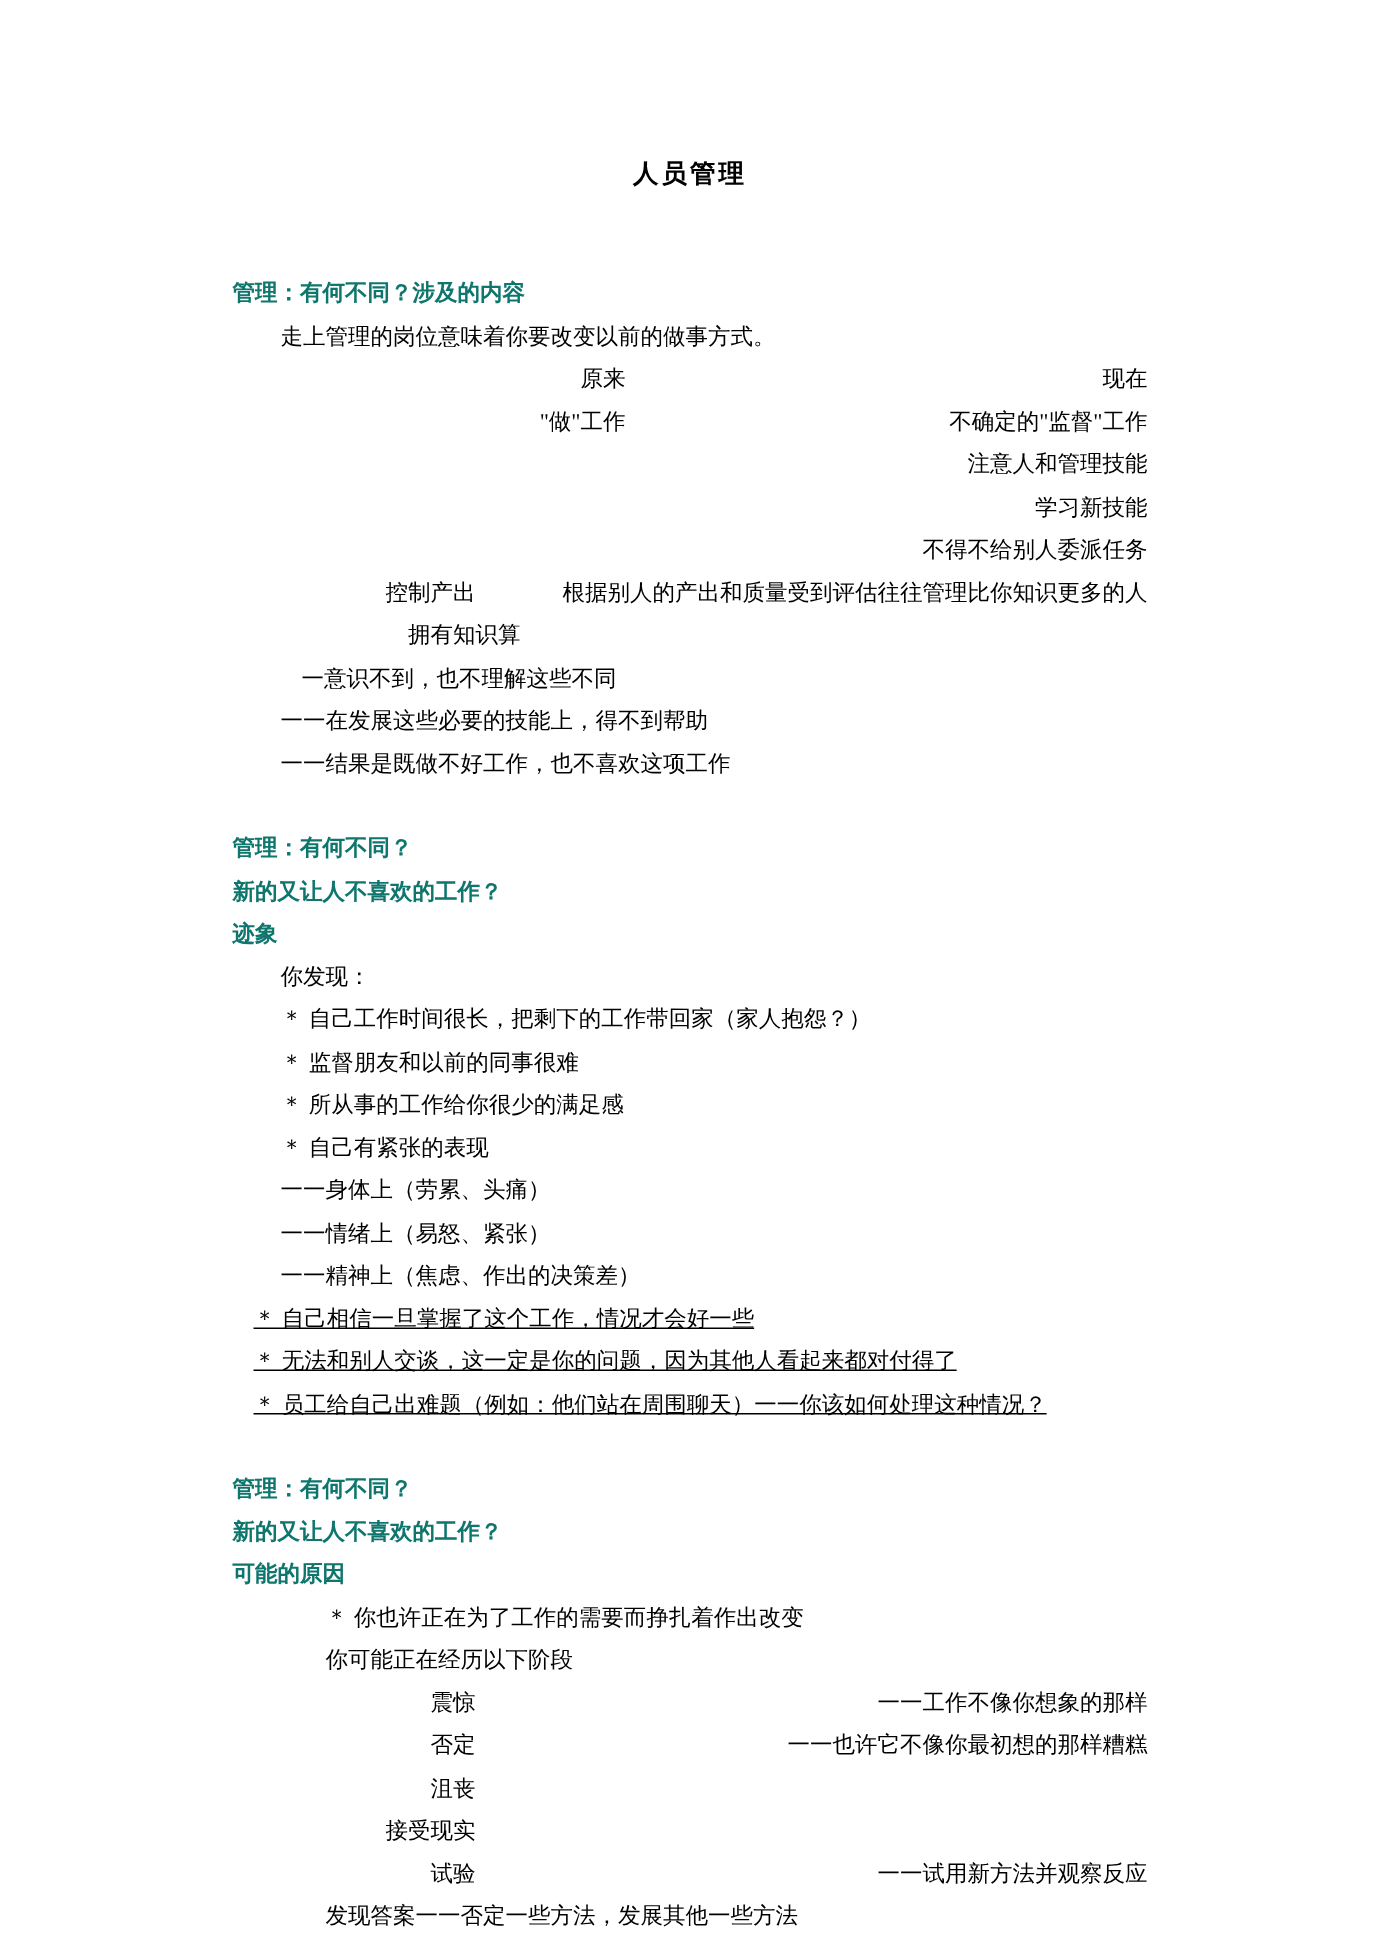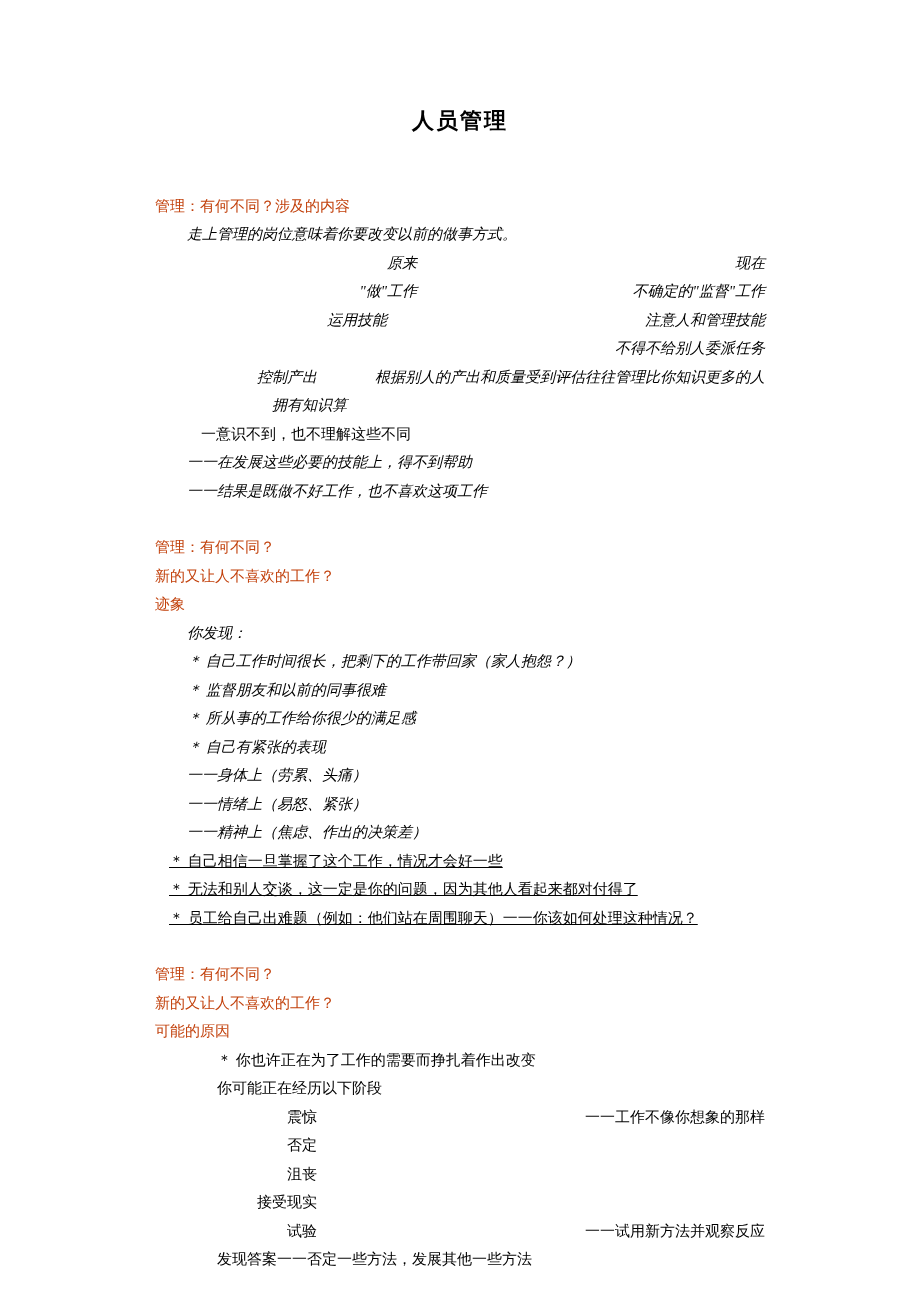--- a/index.html
+++ b/index.html
@@ -8,30 +8,31 @@
     line-height: 1.9;
     color: #000;
     background: #fff;
     width: 920px;
     margin: 0;
     padding: 100px 155px 60px 155px;
     box-sizing: border-box;
   }
   .title {
     text-align: center;
-    font-size: 22px;
+    font-size: 17px;
     font-weight: bold;
     margin-bottom: 50px;
     letter-spacing: 2px;
   }
   .heading {
-    color: #c2410c;
+    color: #0f766e;
     margin-top: 18px;
+    font-weight: bold;
   }
-  .indent-1 { margin-left: 32px; font-style: italic; }
+  .indent-1 { margin-left: 32px; }
   .indent-2 { margin-left: 14px; text-decoration: underline; }
   .row {
     display: flex;
     text-align: right;
   }
   .row .col-a {
     min-width: 160px;
   }
   .row .col-b {
     flex: 1;
@@ -50,24 +51,24 @@
 
 <div class="indent-1 row">
   <div class="col-a" style="min-width:230px">原来</div>
   <div class="col-b">现在</div>
 </div>
 <div class="indent-1 row">
   <div class="col-a" style="min-width:230px">"做"工作</div>
   <div class="col-b">不确定的"监督"工作</div>
 </div>
 <div class="indent-1 row">
-  <div class="col-a" style="min-width:200px">运用技能</div>
   <div class="col-b">注意人和管理技能</div>
 </div>
 <div class="indent-1 row">
+  <div class="col-b">学习新技能</div>
 </div>
 <div class="indent-1 row">
   <div class="col-b">不得不给别人委派任务</div>
 </div>
 <div class="indent-1 row">
   <div class="col-a" style="min-width:130px">控制产出</div>
   <div class="col-b">根据别人的产出和质量受到评估往往管理比你知识更多的人</div>
 </div>
 <div class="indent-1 row">
   <div class="col-a" style="min-width:160px">拥有知识算</div>
@@ -99,20 +100,21 @@
 
 <div style="margin-left:62px">＊  你也许正在为了工作的需要而挣扎着作出改变</div>
 <div style="margin-left:62px">你可能正在经历以下阶段</div>
 
 <div style="margin-left:62px" class="row row2">
   <div class="col-a">震惊</div>
   <div class="col-b">一一工作不像你想象的那样</div>
 </div>
 <div style="margin-left:62px" class="row row2">
   <div class="col-a">否定</div>
+  <div class="col-b">一一也许它不像你最初想的那样糟糕</div>
 </div>
 <div style="margin-left:62px" class="row row2">
   <div class="col-a">沮丧</div>
 </div>
 <div style="margin-left:62px" class="row row2">
   <div class="col-a">接受现实</div>
 </div>
 <div style="margin-left:62px" class="row row2">
   <div class="col-a">试验</div>
   <div class="col-b">一一试用新方法并观察反应</div>

